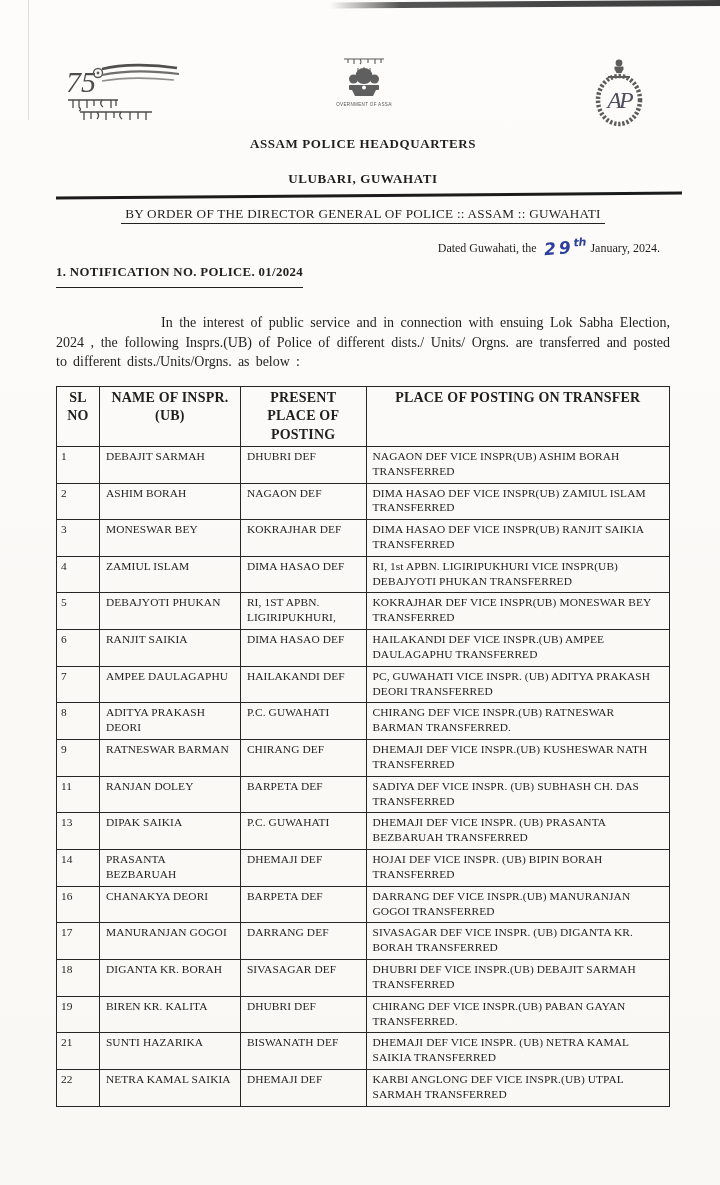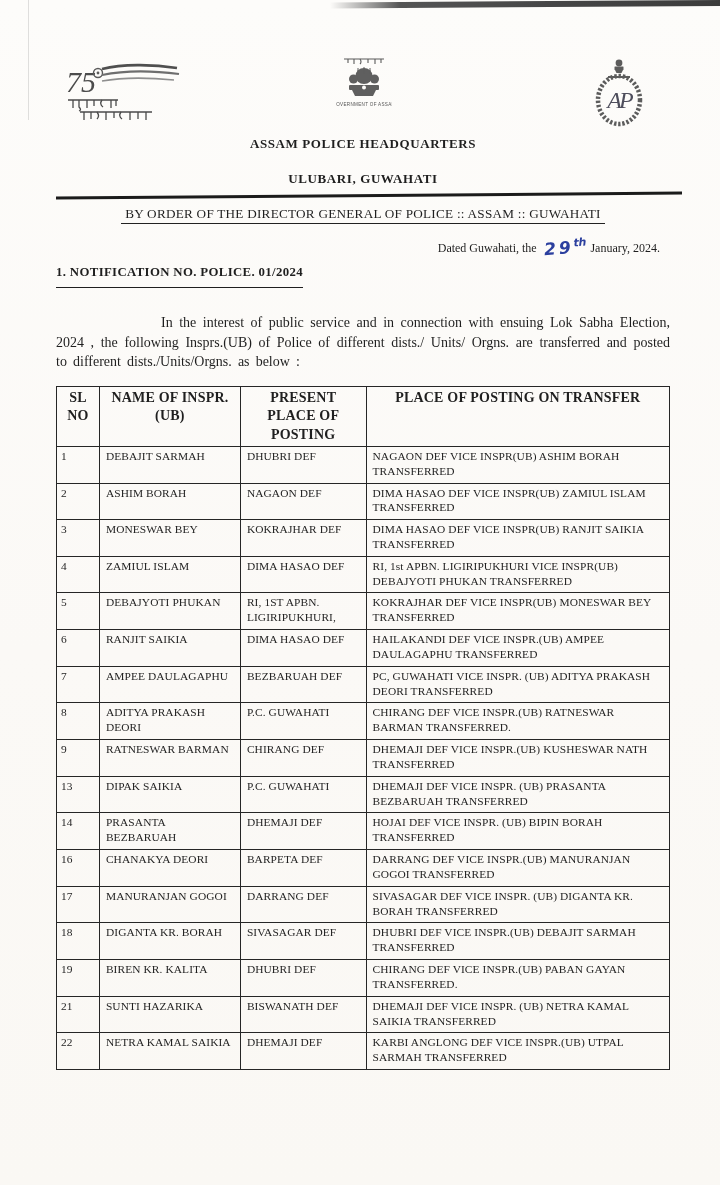--- a/index.html
+++ b/index.html
@@ -212,39 +212,45 @@
     <tr>
       <td class="sl">6</td>
       <td>RANJIT SAIKIA</td>
       <td>DIMA HASAO DEF</td>
       <td>HAILAKANDI DEF VICE INSPR.(UB) AMPEE DAULAGAPHU TRANSFERRED</td>
     </tr>
 
     <tr>
       <td class="sl">7</td>
       <td>AMPEE DAULAGAPHU</td>
-      <td>BEZBARUAH DEF</td>
+      <td>HAILAKANDI DEF</td>
       <td>PC, GUWAHATI VICE INSPR. (UB) ADITYA PRAKASH DEORI TRANSFERRED</td>
     </tr>
 
     <tr>
       <td class="sl">8</td>
       <td>ADITYA PRAKASH DEORI</td>
       <td>P.C. GUWAHATI</td>
       <td>CHIRANG DEF VICE INSPR.(UB) RATNESWAR BARMAN TRANSFERRED.</td>
     </tr>
 
     <tr>
       <td class="sl">9</td>
       <td>RATNESWAR BARMAN</td>
       <td>CHIRANG DEF</td>
       <td>DHEMAJI DEF VICE INSPR.(UB) KUSHESWAR NATH TRANSFERRED</td>
     </tr>
 
 
+    <tr>
+      <td class="sl">11</td>
+      <td>RANJAN DOLEY</td>
+      <td>BARPETA DEF</td>
+      <td>SADIYA DEF VICE INSPR. (UB) SUBHASH CH. DAS TRANSFERRED</td>
+    </tr>
 
 
     <tr>
       <td class="sl">13</td>
       <td>DIPAK SAIKIA</td>
       <td>P.C. GUWAHATI</td>
       <td>DHEMAJI DEF VICE INSPR. (UB) PRASANTA BEZBARUAH TRANSFERRED</td>
     </tr>
 
     <tr>

